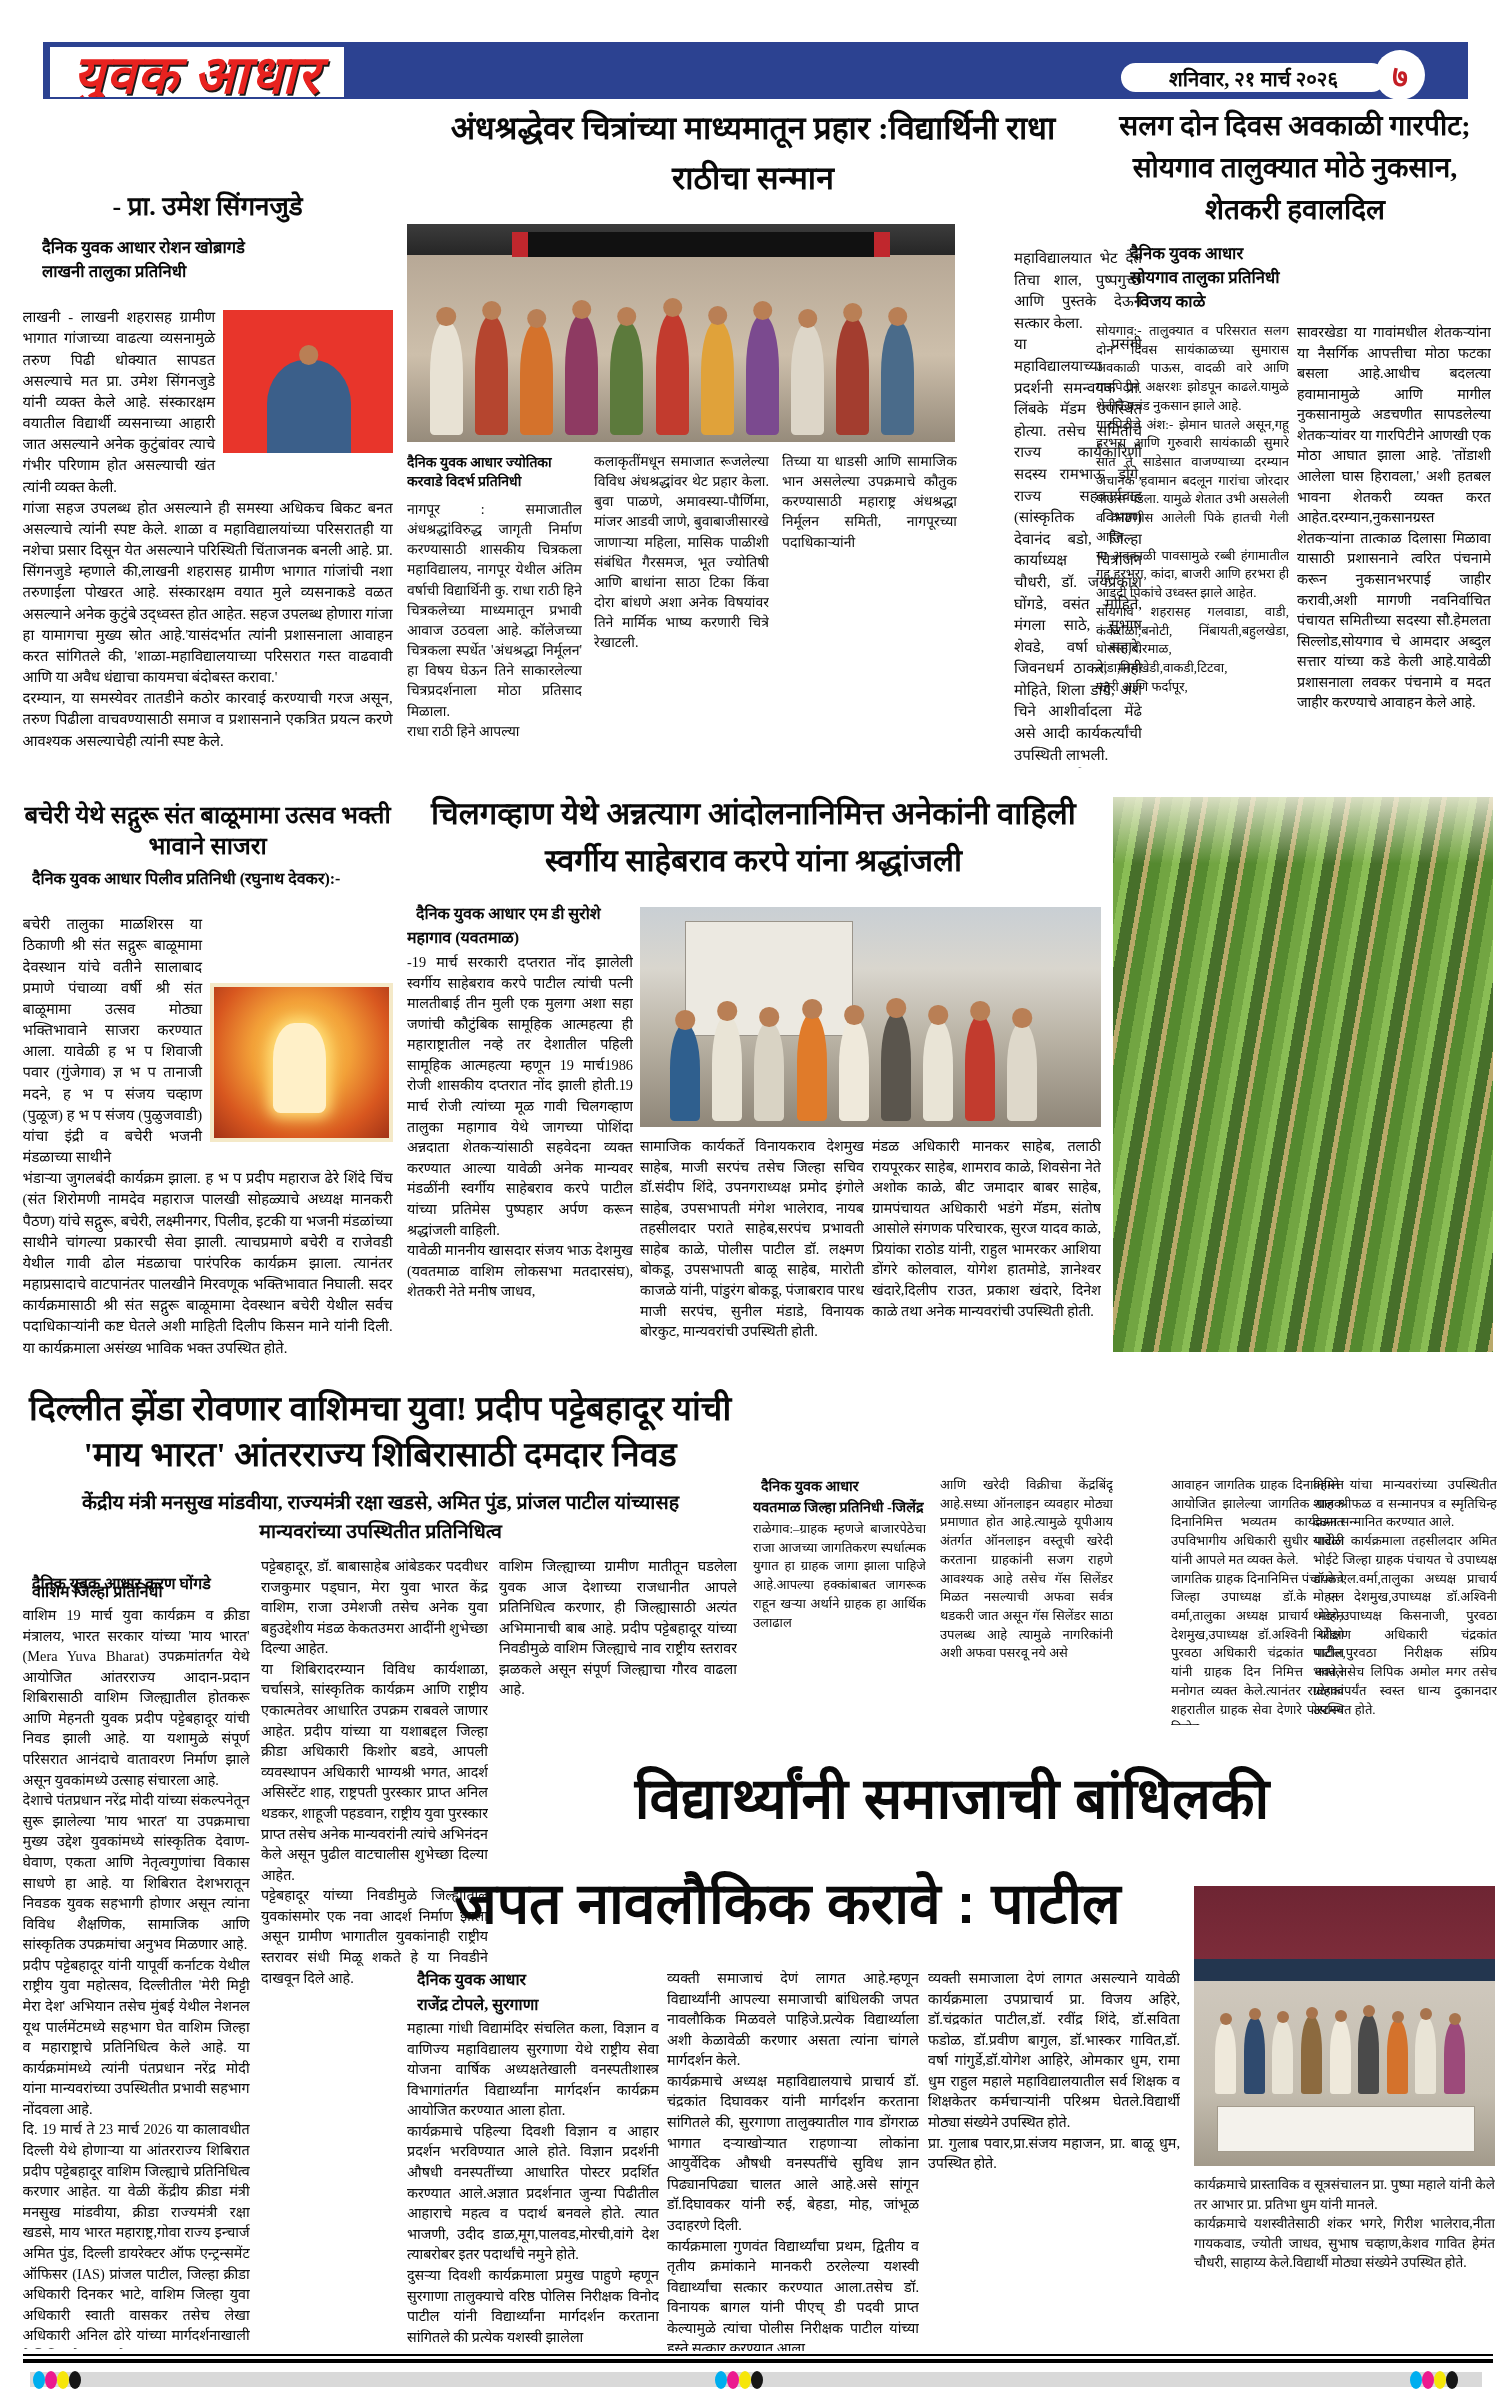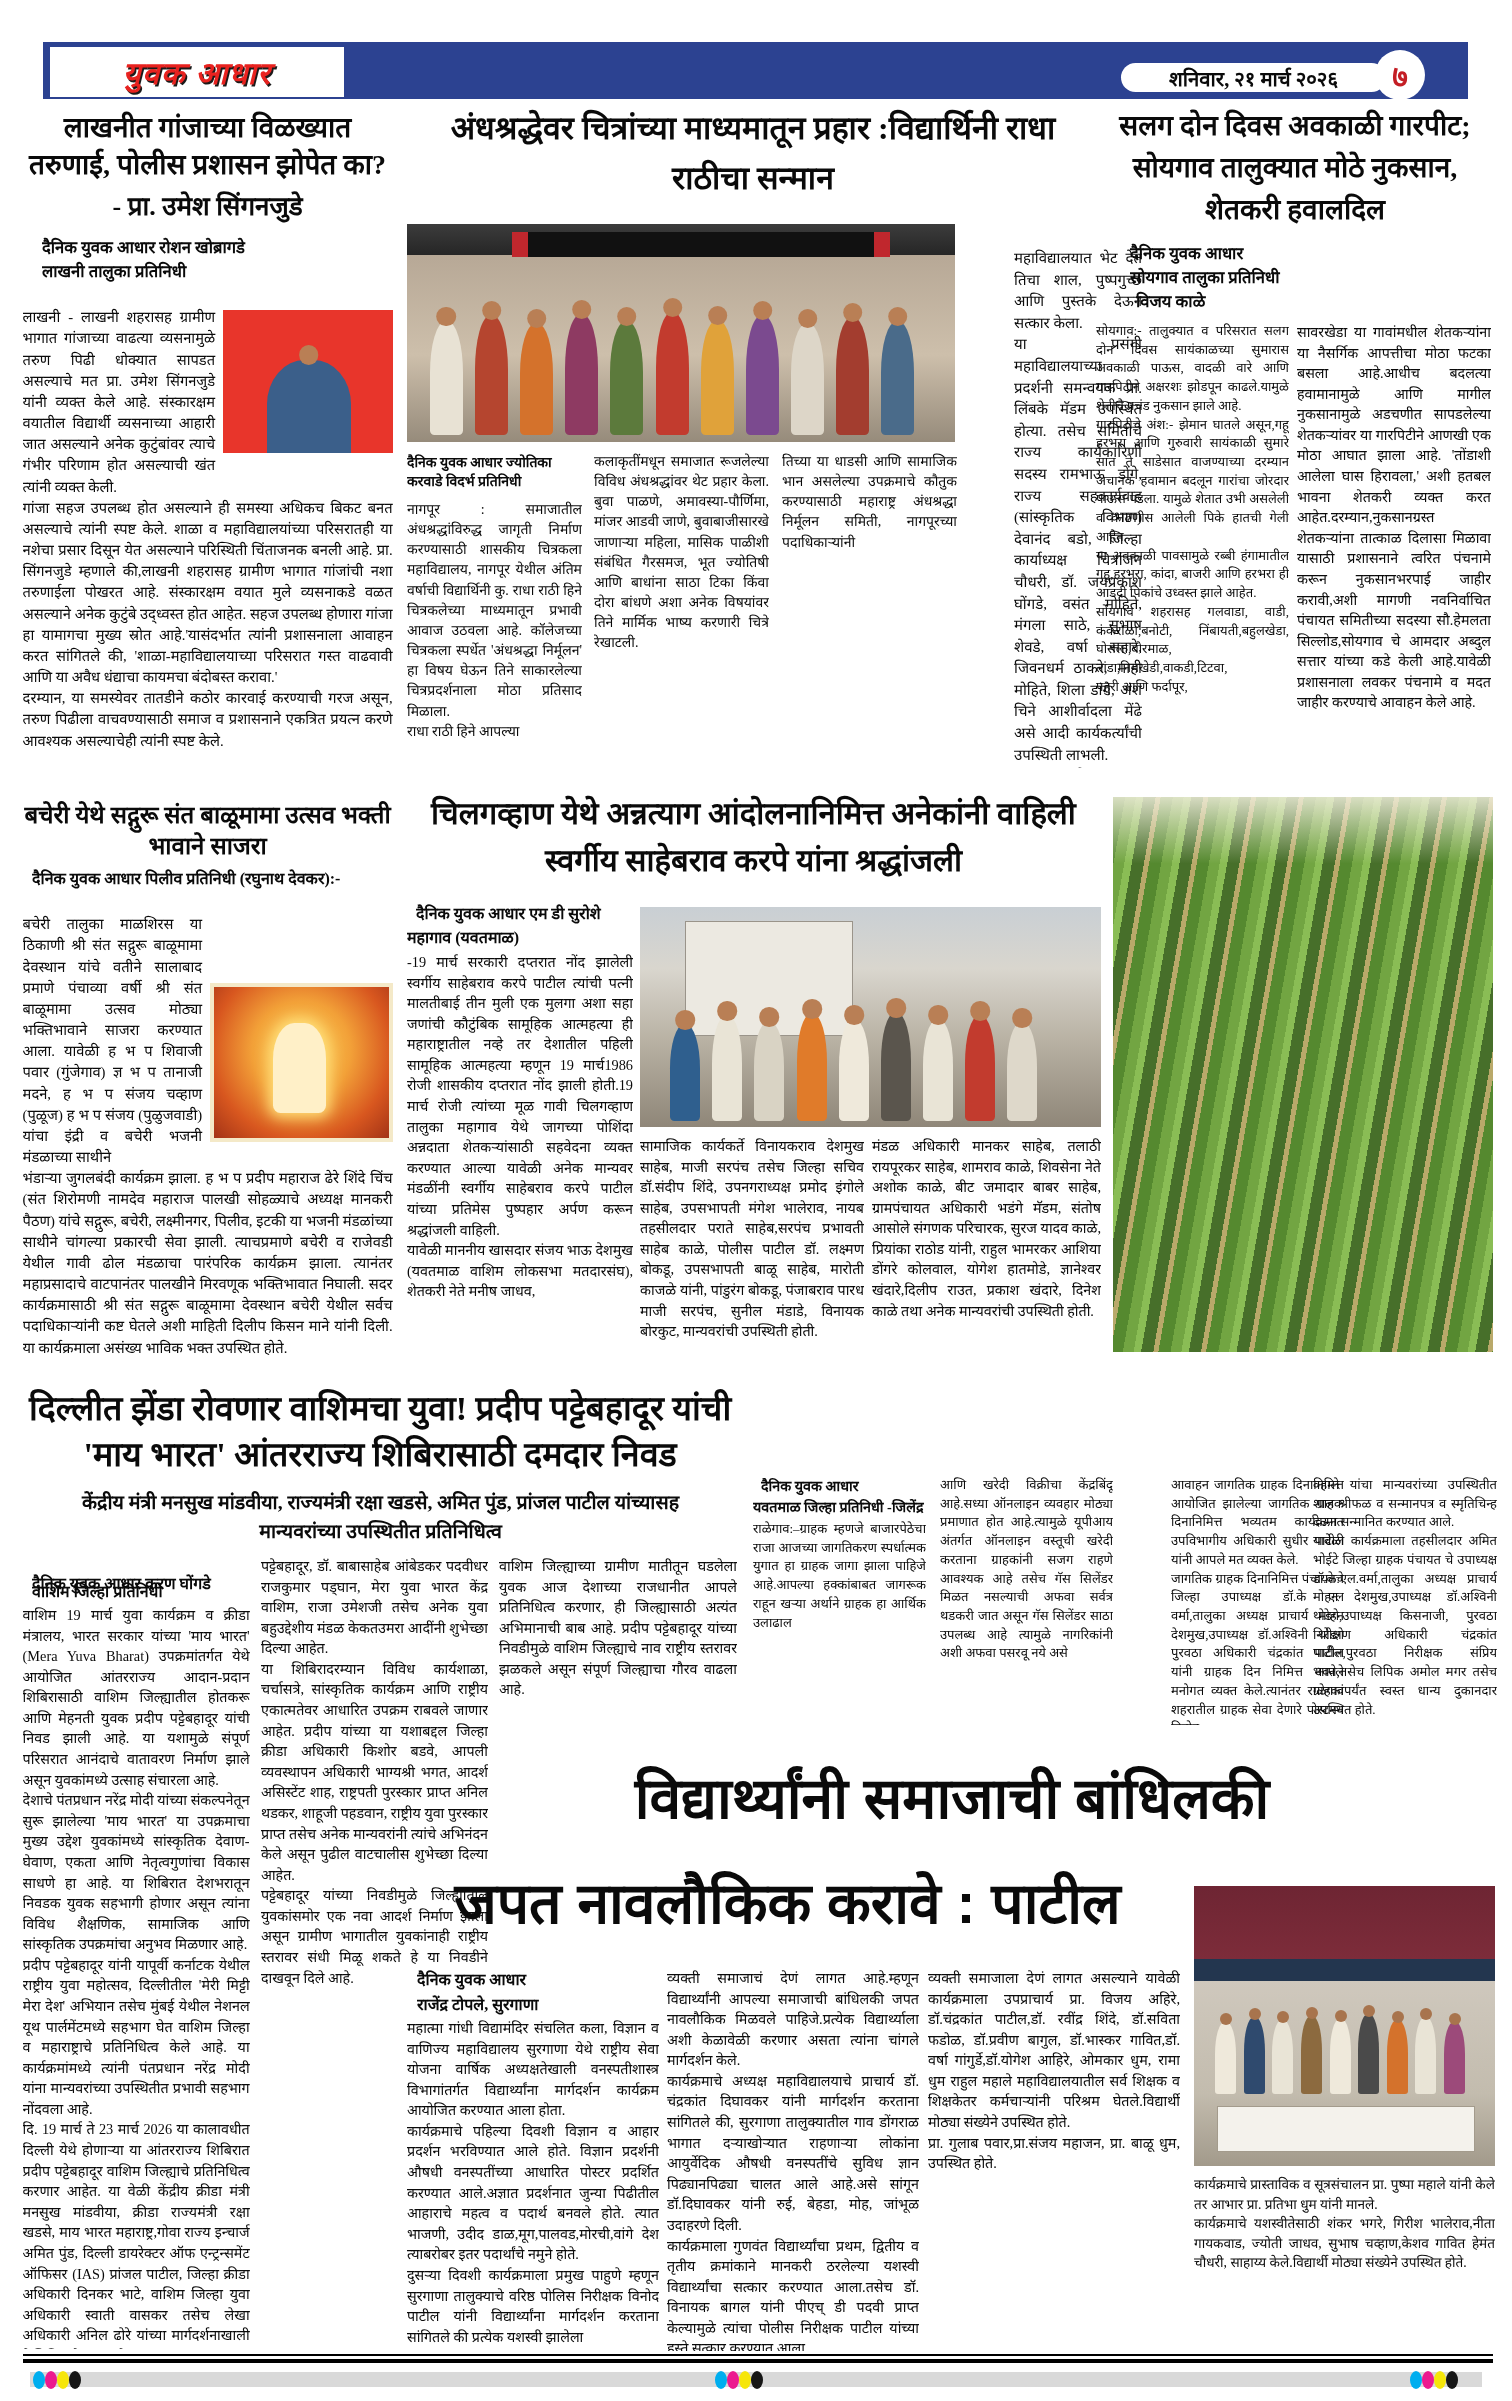--- a/index.html
+++ b/index.html
@@ -5,21 +5,21 @@
   html,body{margin:0;padding:0;background:#888;}
   #page{position:relative;width:1512px;height:2401px;background:#ffffff;overflow:hidden;
         font-family:"Liberation Serif","DejaVu Serif",serif;color:#0a0a0a;}
   .abs{position:absolute;overflow:hidden;}
   .h{font-weight:700;text-align:center;line-height:1.32;}
   .txt{text-align:justify;white-space:pre-line;line-height:1.44;}
   .by{font-weight:700;}
   
   #mast-bar{background:#2c4291;}
   #logo-box{background:#fff;display:flex;align-items:center;justify-content:center;}
-  #logo-text{font-size:31px;font-weight:800;color:#e8221f;letter-spacing:1.5px;
+  #logo-text{font-size:53px;font-weight:800;color:#e8221f;letter-spacing:1.5px;
              text-shadow:1.5px 1.5px 0 #1a1a1a;font-style:italic;}
   #date-pill{background:#fff;border-radius:15px;display:flex;align-items:center;justify-content:center;
              font-size:20.3px;font-weight:700;}
   #page-circle{background:#fff;border-radius:50%;display:flex;align-items:center;justify-content:center;
              font-size:30px;font-weight:800;color:#c41e25;}
   
   .photo{position:absolute;overflow:hidden;}
   .p{position:absolute;border-radius:45% 45% 4.5px 4.5px;}
   .p::before{content:'';position:absolute;top:-15px;left:50%;transform:translateX(-50%);
              width:19.6px;height:19.6px;border-radius:50%;background:#b97f55;}
@@ -49,21 +49,20 @@
   <div class="abs" id="logo-box" style="left:50px;top:47px;width:294px;height:50px;">
     <span id="logo-text">युवक आधार</span>
   </div>
   <div class="abs" id="date-pill" style="left:1121px;top:63px;width:265px;height:29px;">
     <span>शनिवार, २१ मार्च २०२६</span>
   </div>
   <div class="abs" id="page-circle" style="left:1375px;top:50px;width:50px;height:50px;">
     <span>७</span>
   </div>
 
-  <div class="abs h" style="left:22.6px;top:110px;width:370px;height:78px;font-size:28px;">लाखनीत गांजाच्या विळख्यात तरुणाई, पोलीस प्रशासन झोपेत का?</div>
   <div class="abs h" style="left:22.6px;top:190px;width:370px;height:39px;font-size:26px;">- प्रा. उमेश सिंगनजुडे</div>
   <div class="abs by" style="left:42px;top:235px;width:346px;height:22.6px;font-size:16.6px;">दैनिक युवक आधार   रोशन खोब्रागडे</div>
   <div class="abs by" style="left:42px;top:259px;width:346px;height:22.6px;font-size:16.6px;">लाखनी तालुका प्रतिनिधी</div>
   <div class="abs txt" style="left:22.6px;top:286px;width:370px;height:497px;font-size:14.7px;">
     <span class="photo" id="photo-ganja" style="float:right;position:relative;width:170px;height:143px;margin:3px 0 6px 7.5px;">
       <span class="p" style="left:44px;top:50px;width:84px;height:98px;background:#3b5f8a;"></span>
     </span><span>लाखनी - लाखनी शहरासह ग्रामीण भागात गांजाच्या वाढत्या व्यसनामुळे तरुण पिढी धोक्यात सापडत असल्याचे मत प्रा. उमेश सिंगनजुडे यांनी व्यक्त केले आहे. संस्कारक्षम वयातील विद्यार्थी व्यसनाच्या आहारी जात असल्याने अनेक कुटुंबांवर त्याचे गंभीर परिणाम होत असल्याची खंत त्यांनी व्यक्त केली.
 गांजा सहज उपलब्ध होत असल्याने ही समस्या अधिकच बिकट बनत असल्याचे त्यांनी स्पष्ट केले. शाळा व महाविद्यालयांच्या परिसरातही या नशेचा प्रसार दिसून येत असल्याने परिस्थिती चिंताजनक बनली आहे. प्रा. सिंगनजुडे म्हणाले की,लाखनी शहरासह ग्रामीण भागात गांजांची नशा तरुणाईला पोखरत आहे. संस्कारक्षम वयात मुले व्यसनाकडे वळत असल्याने अनेक कुटुंबे उद्ध्वस्त होत आहेत. सहज उपलब्ध होणारा गांजा हा यामागचा मुख्य स्रोत आहे.'यासंदर्भात त्यांनी प्रशासनाला आवाहन करत सांगितले की, 'शाळा-महाविद्यालयाच्या परिसरात गस्त वाढवावी आणि या अवैध धंद्याचा कायमचा बंदोबस्त करावा.'
 दरम्यान, या समस्येवर तातडीने कठोर कारवाई करण्याची गरज असून, तरुण पिढीला वाचवण्यासाठी समाज व प्रशासनाने एकत्रित प्रयत्न करणे आवश्यक असल्याचेही त्यांनी स्पष्ट केले.</span>
   </div>

